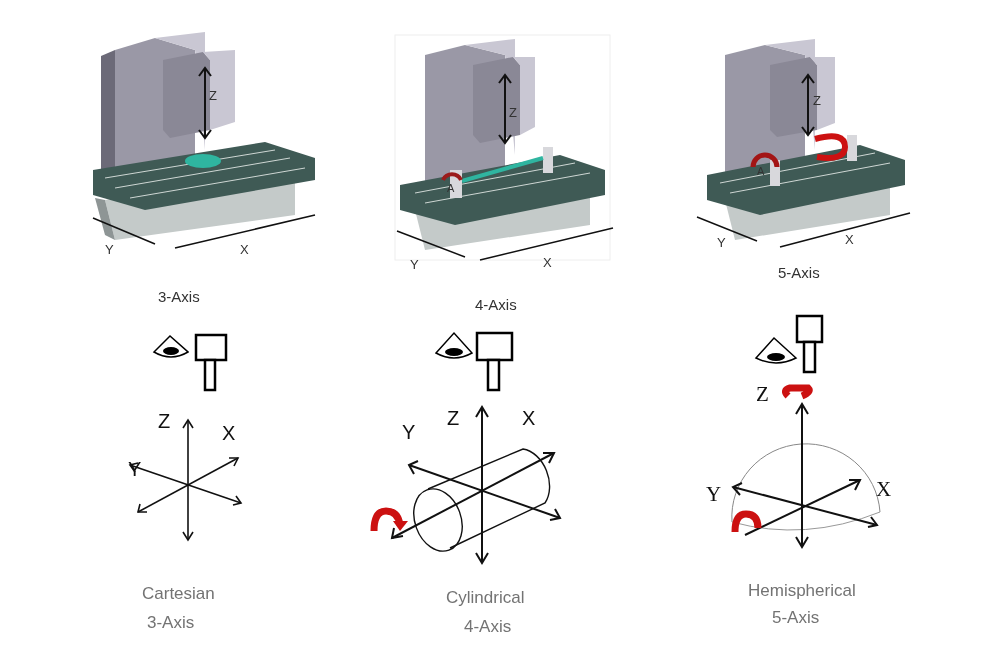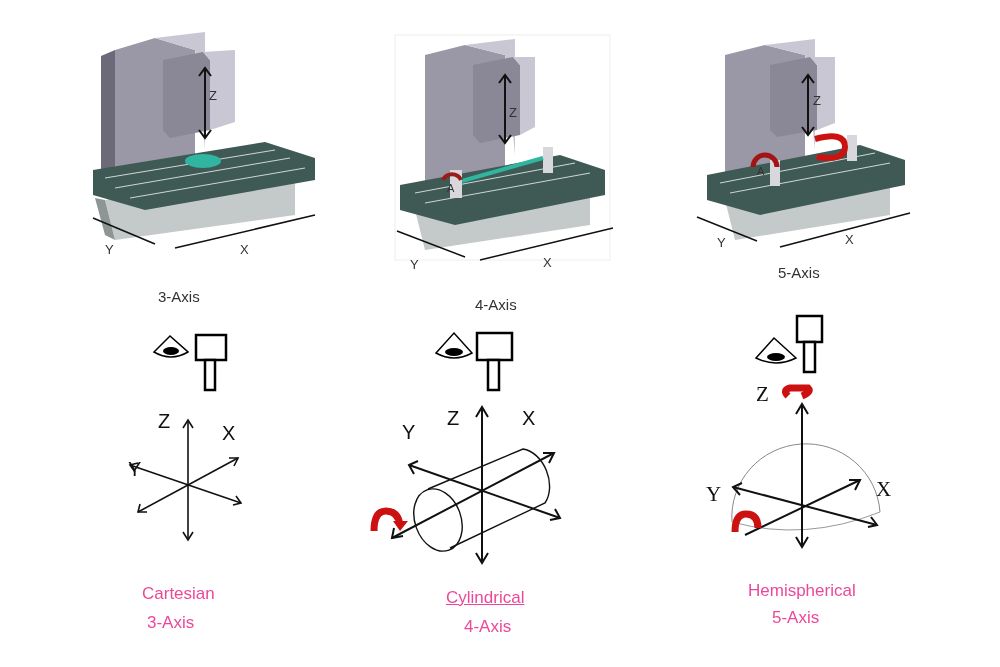--- a/index.html
+++ b/index.html
@@ -1,20 +1,20 @@
 <!DOCTYPE html>
 <html><head>
 <meta charset="utf-8">
 <style>
   html, body { margin:0; padding:0; background:#ffffff; }
   body { width:1000px; height:667px; position:relative; overflow:hidden;
          font-family:"Liberation Sans", sans-serif; color:#222; }
   .panel { position:absolute; }
   .lbl { position:absolute; font-size:15px; color:#333; white-space:nowrap; }
-  .caption { position:absolute; font-size:17px; color:#ec4899; white-space:nowrap; text-align:center; }
+  .caption { position:absolute; font-size:17px; color:#737373; white-space:nowrap; text-align:center; }
   .axlbl { position:absolute; font-size:20px; color:#111; }
   .axlbl.serif { font-family:"Liberation Serif", serif; font-size:21px; }
   .machlbl { position:absolute; font-size:13px; color:#333; }
   svg { position:absolute; overflow:visible; }
 </style>
 </head>
 <body>
 
 <div class="panel" style="left:85px;top:30px;width:250px;height:270px;">
   <svg width="250" height="240">
@@ -164,21 +164,21 @@
     <polyline points="200,117 210,115 205,106" fill="none" stroke="#111" stroke-width="2"></polyline>
 
     <g>
       <path d="M24,128 Q24,108 36,108 Q48,108 50,122" fill="none" stroke="#cc1111" stroke-width="7"></path>
       <polygon points="43,118 58,118 50,128" fill="#cc1111"></polygon>
     </g>
   </svg>
   <span class="axlbl" style="left:97px;top:82px;">Z</span>
   <span class="axlbl" style="left:172px;top:82px;">X</span>
   <span class="axlbl" style="left:52px;top:96px;">Y</span>
-  <span class="caption" style="left:96px;top:263px;text-decoration:underline;">Cylindrical</span>
+  <span class="caption" style="left:96px;top:263px;">Cylindrical</span>
   <span class="caption" style="left:114px;top:292px;">4-Axis</span>
 </div>
 
 <div class="panel" style="left:690px;top:310px;width:230px;height:330px;">
   <svg width="230" height="70">
     <g>
       <path d="M66,48 L84,28 L106,48 Q86,58 66,48 Z" fill="none" stroke="#000" stroke-width="1.5"></path>
       <ellipse cx="86" cy="47" rx="9" ry="4" fill="#000"></ellipse>
     </g>
     <g>

